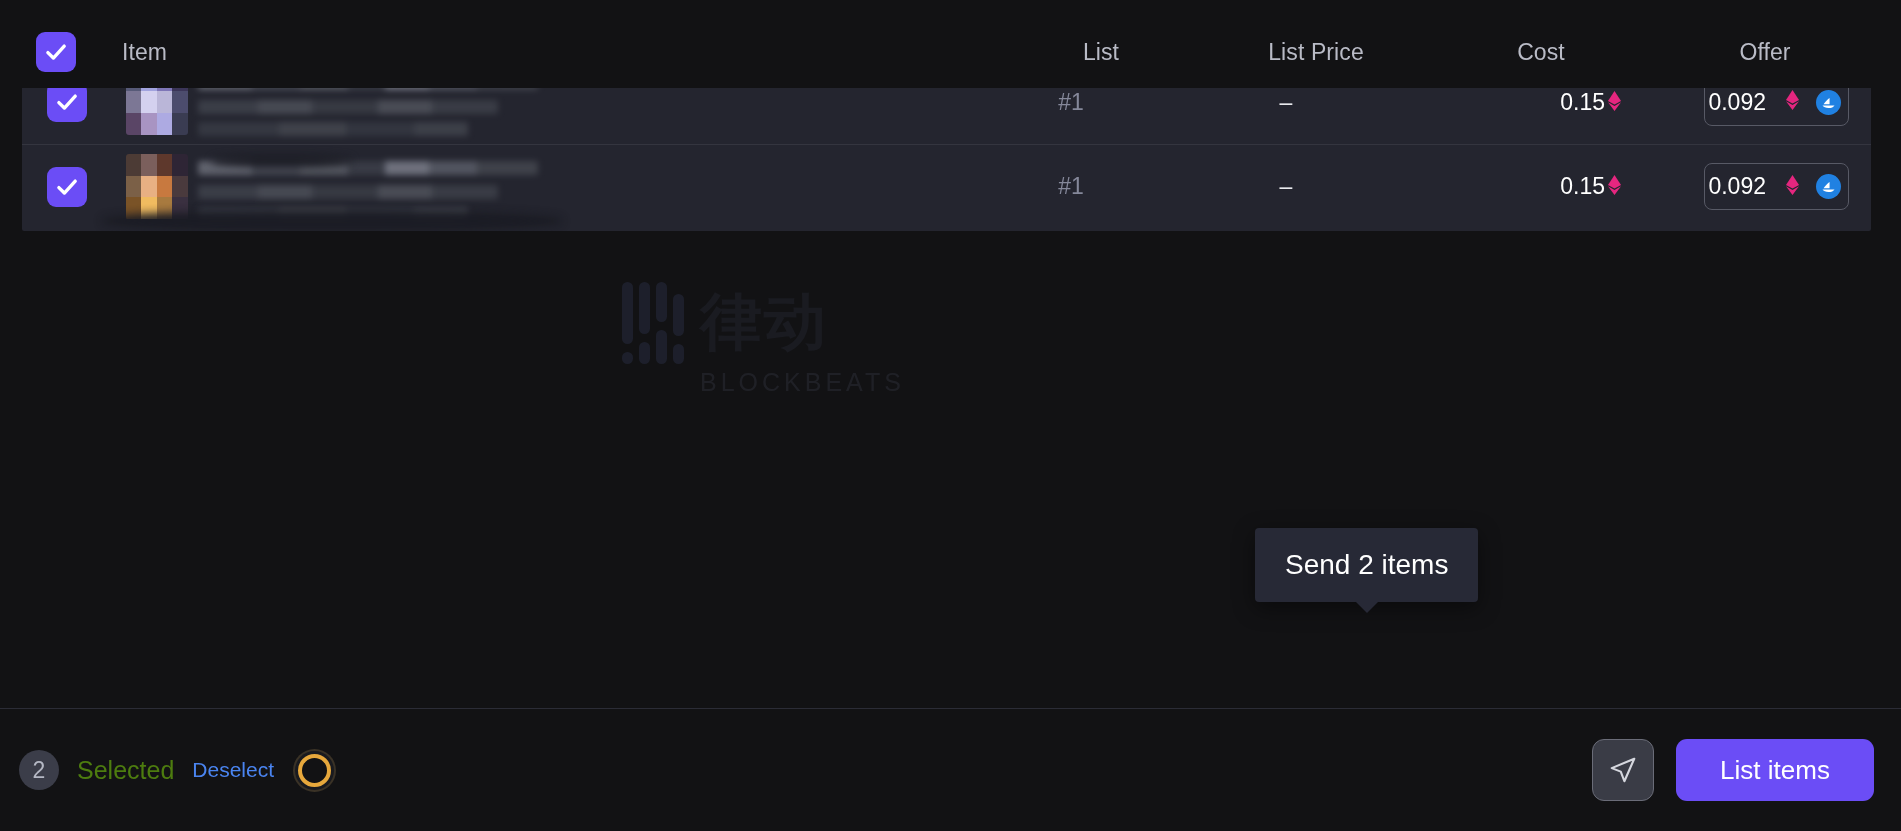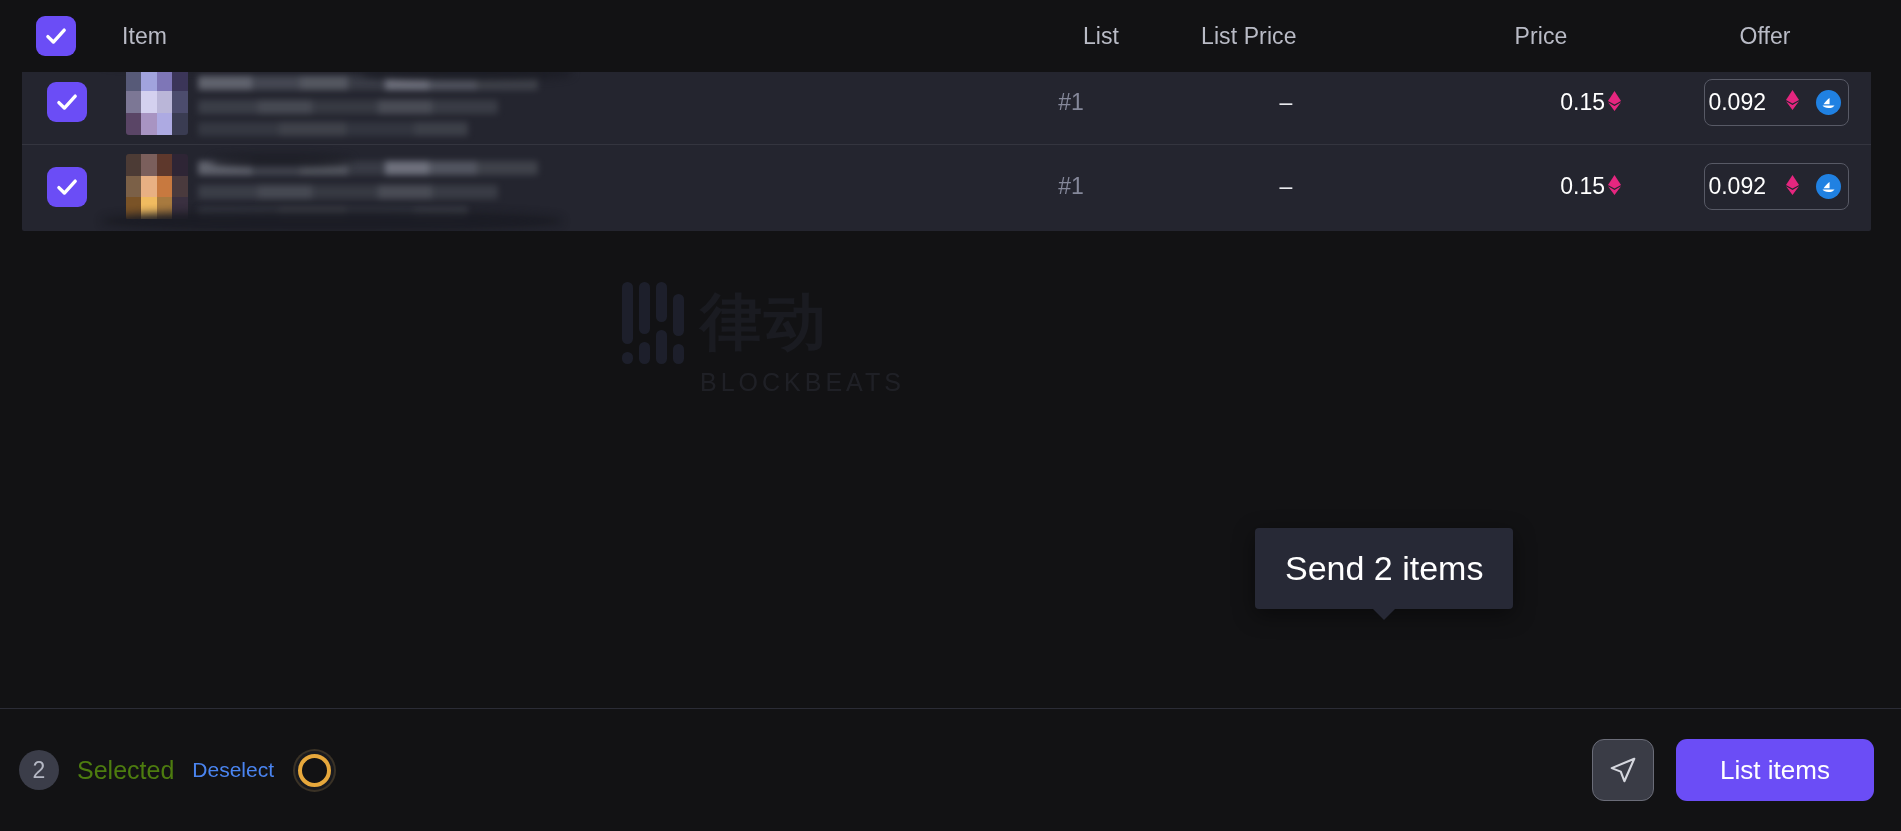--- a/index.html
+++ b/index.html
@@ -13,32 +13,32 @@
   .app {
     position: relative;
     width: 1901px;
     height: 831px;
     background: #121214;
   }
 
   
   .table-head {
     position: absolute;
-    top: 0; left: 0;
+    top: 16px; left: 0;
     width: 1901px;
     height: 72px;
     background: #121214;
     display: flex;
     align-items: center;
     z-index: 5;
   }
   .col-check { width: 112px; display: flex; justify-content: center; align-items: center; }
   .col-item  { flex: 1 1 auto; padding-left: 10px; }
   .col-rank  { width: 200px; text-align: center; }
-  .col-list  { width: 230px; text-align: left; }
+  .col-list  { width: 230px; text-align: center; }
   .col-cost  { width: 220px; text-align: center; }
   .col-offer { width: 250px; text-align: center; padding-right: 22px; }
 
   .th {
     color: #b9bbc6;
     font-size: 23px;
     font-weight: 400;
     letter-spacing: .1px;
   }
 
@@ -183,21 +183,21 @@
   }
 
   
   .tooltip {
     position: absolute;
     left: 1255px; top: 528px;
     background: #272936;
     color: #fff;
     border-radius: 4px;
     padding: 21px 30px;
-    font-size: 34px;
+    font-size: 28px;
     white-space: nowrap;
     box-shadow: 0 6px 22px rgba(0,0,0,.45);
     z-index: 20;
   }
   .tooltip::after {
     content: "";
     position: absolute;
     left: 50%; bottom: -11px;
     transform: translateX(-50%);
     width: 0; height: 0;
@@ -280,21 +280,21 @@
     <div class="col-item">
       <span class="th">Item</span>
     </div>
     <div class="col-rank">
       <span class="th">List</span>
     </div>
     <div class="col-list">
       <span class="th">List Price</span>
     </div>
     <div class="col-cost">
-      <span class="th">Price</span>
+      <span class="th">Cost</span>
     </div>
     <div class="col-offer">
       <span class="th">Offer</span>
     </div>
   </div>
 
   <div class="rows">
 
     <div class="row">
       <div class="col-check">

